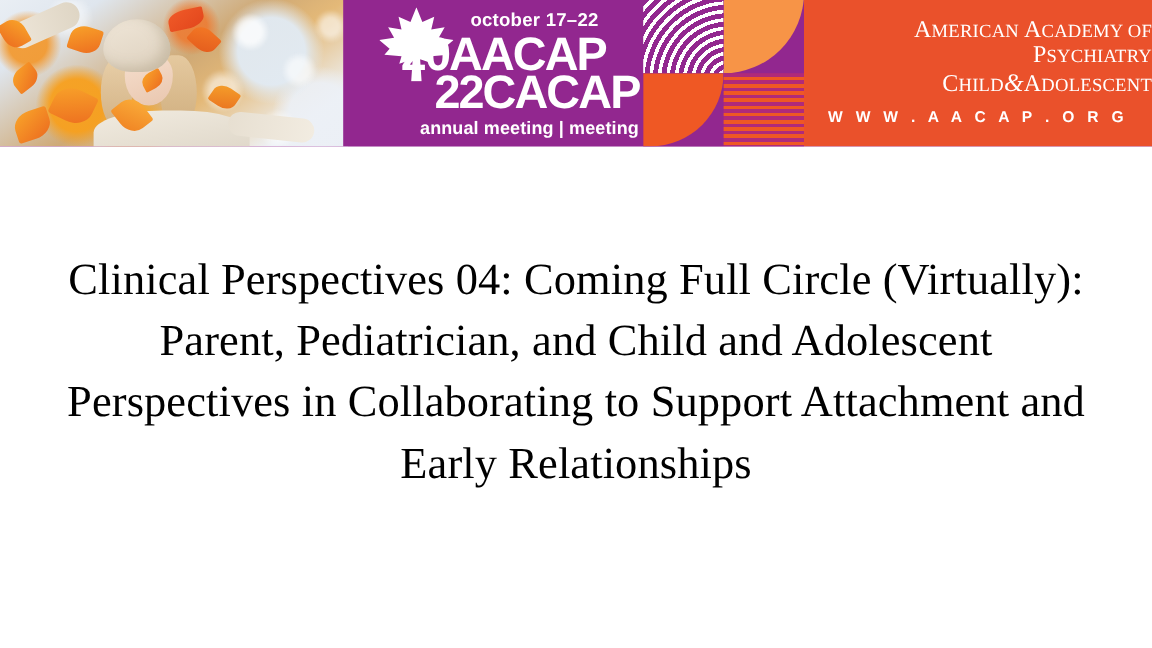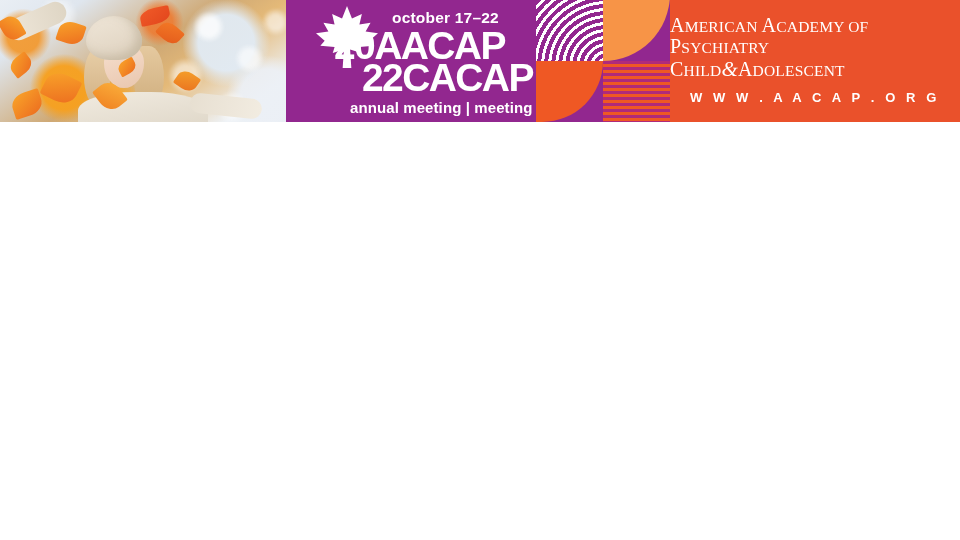--- a/index.html
+++ b/index.html
@@ -282,21 +282,21 @@
     top: 0;
     width: 290px;
     height: 122px;
     background: #EA512B;
   }
   .org-mark {
     position: absolute;
     left: 0;
     right: 0;
     top: 15px;
-    text-align: left;
+    text-align: right;
     color: #ffffff;
     font-family: "Liberation Serif", serif;
   }
   .org-line {
     display: block;
     font-size: 20px;
     line-height: 1.07;
     white-space: nowrap;
     letter-spacing: 0.2px;
   }
@@ -393,14 +393,17 @@
       <div class="org-mark">
         <span class="org-line"><span>A</span><span class="sc">MERICAN </span><span>A</span><span class="sc">CADEMY OF</span></span>
         <span class="org-line"><span>P</span><span class="sc">SYCHIATRY</span></span>
         <span class="org-line"><span>C</span><span class="sc">HILD</span><span class="amp">&amp;</span><span>A</span><span class="sc">DOLESCENT</span></span>
       </div>
       <div class="org-url">W W W . A A C A P . O R G</div>
     </div>
 
   </div>
 
+  <div class="title-block">
+    <h1 class="title-text">Clinical Perspectives 04: Coming Full Circle (Virtually): Parent, Pediatrician, and Child and Adolescent Perspectives in Collaborating to Support Attachment and Early Relationships</h1>
+  </div>
 
 </div>
 
 </body></html>

